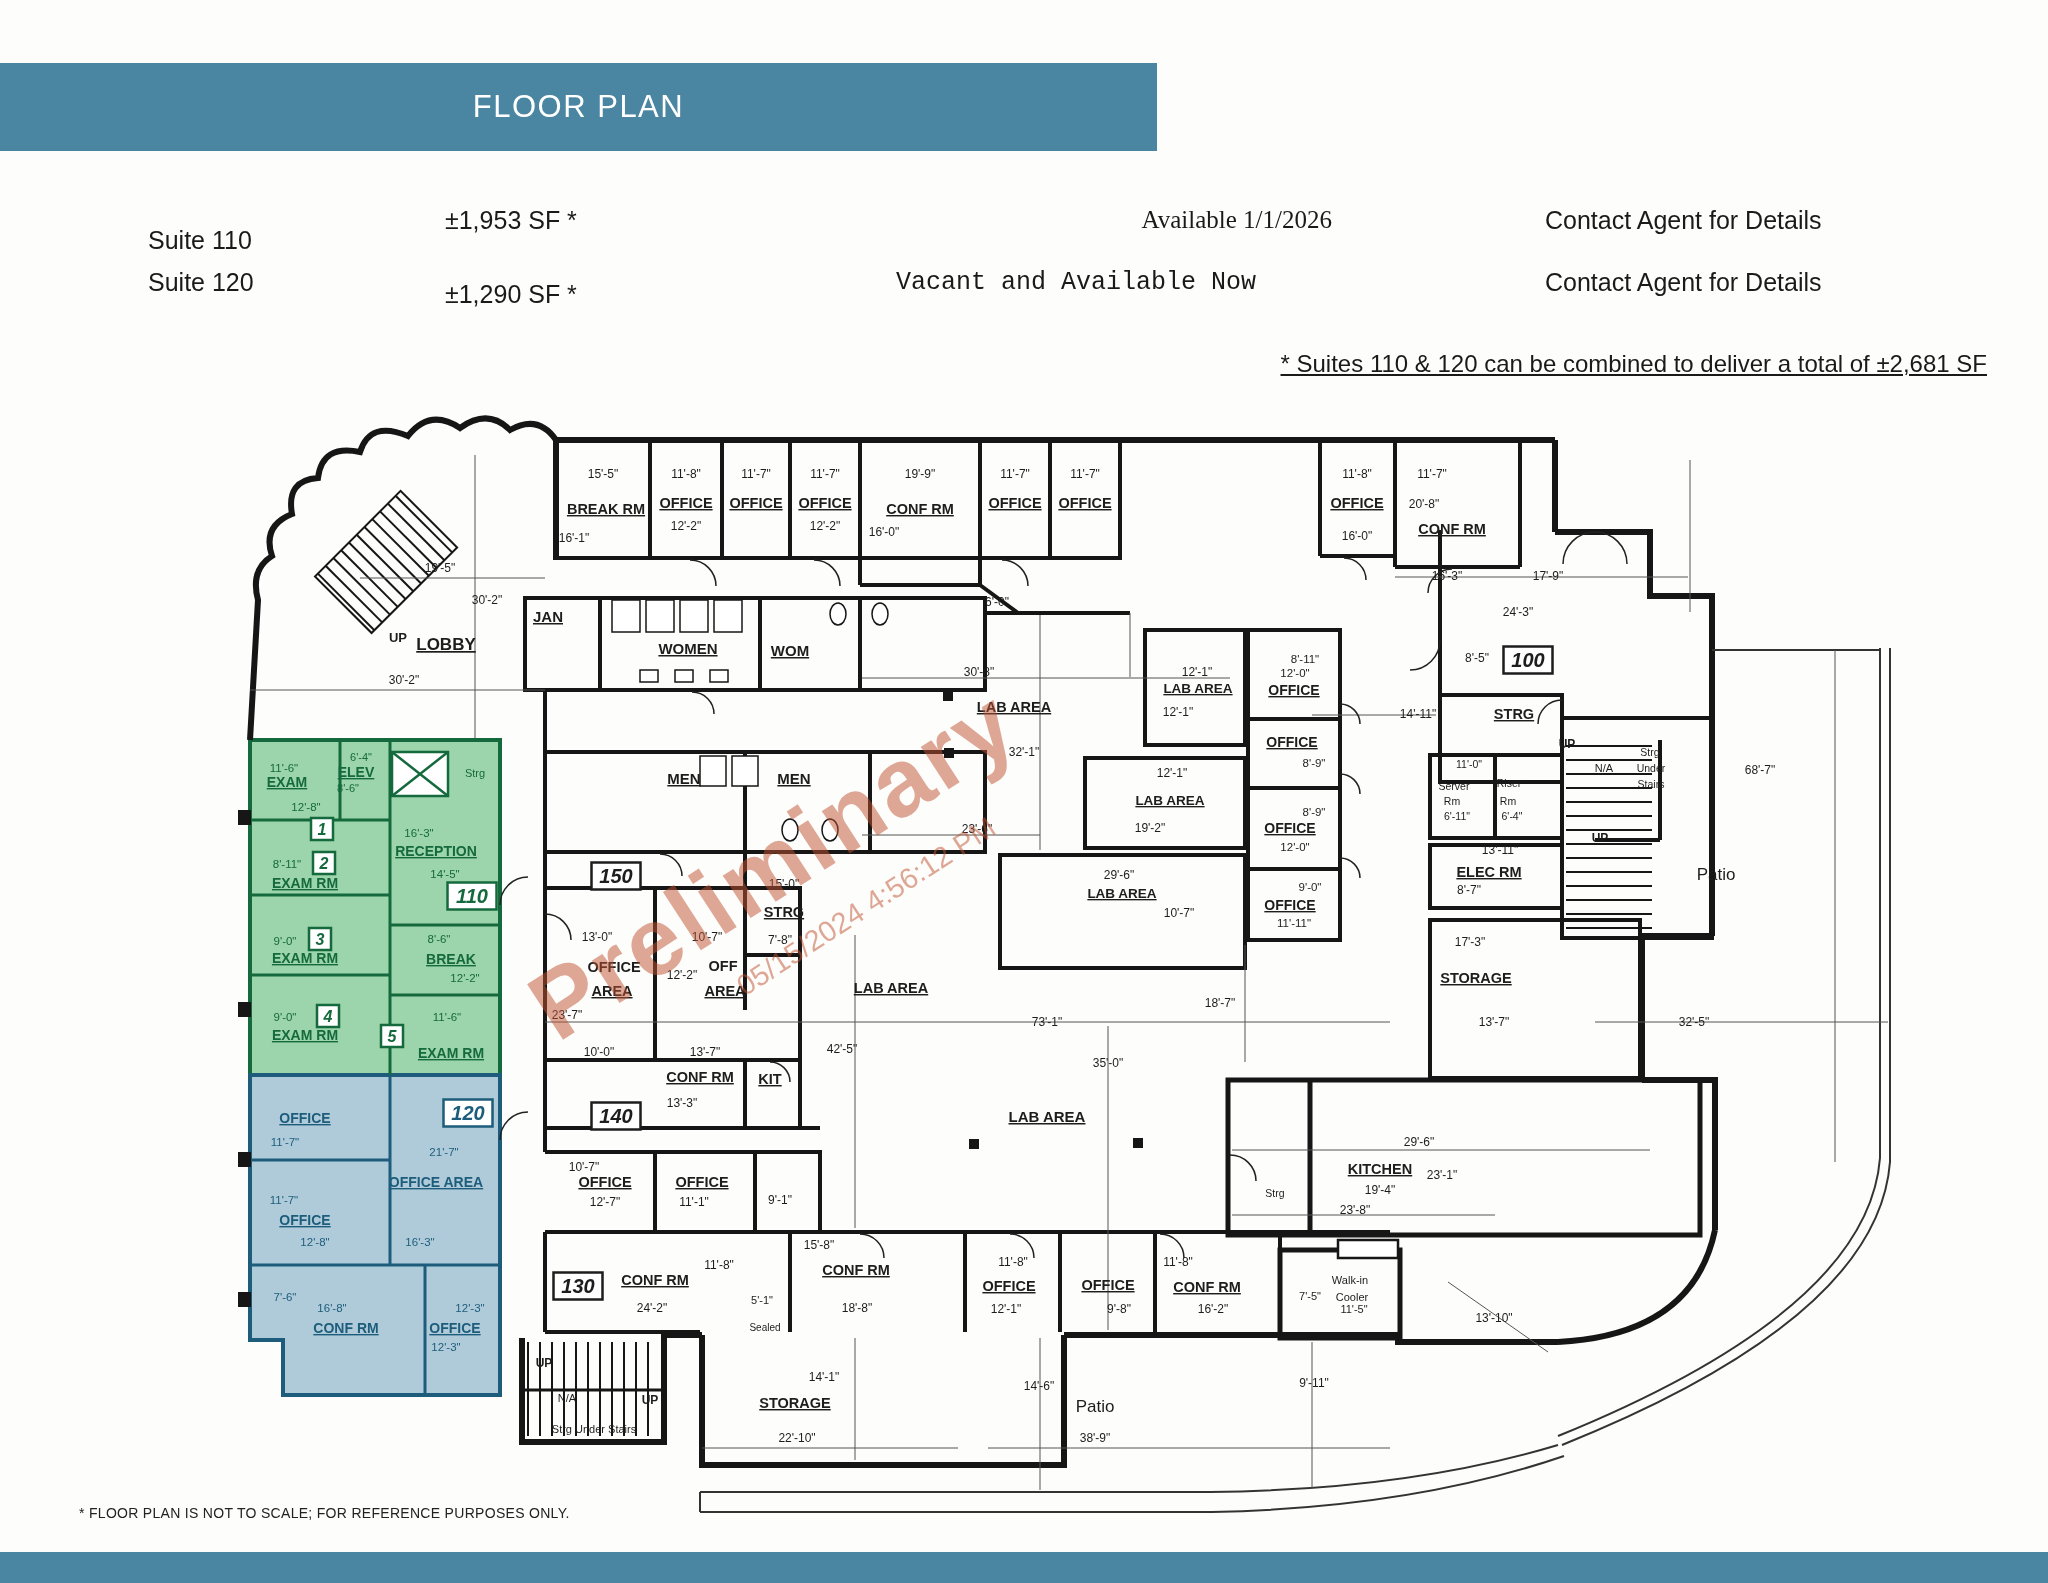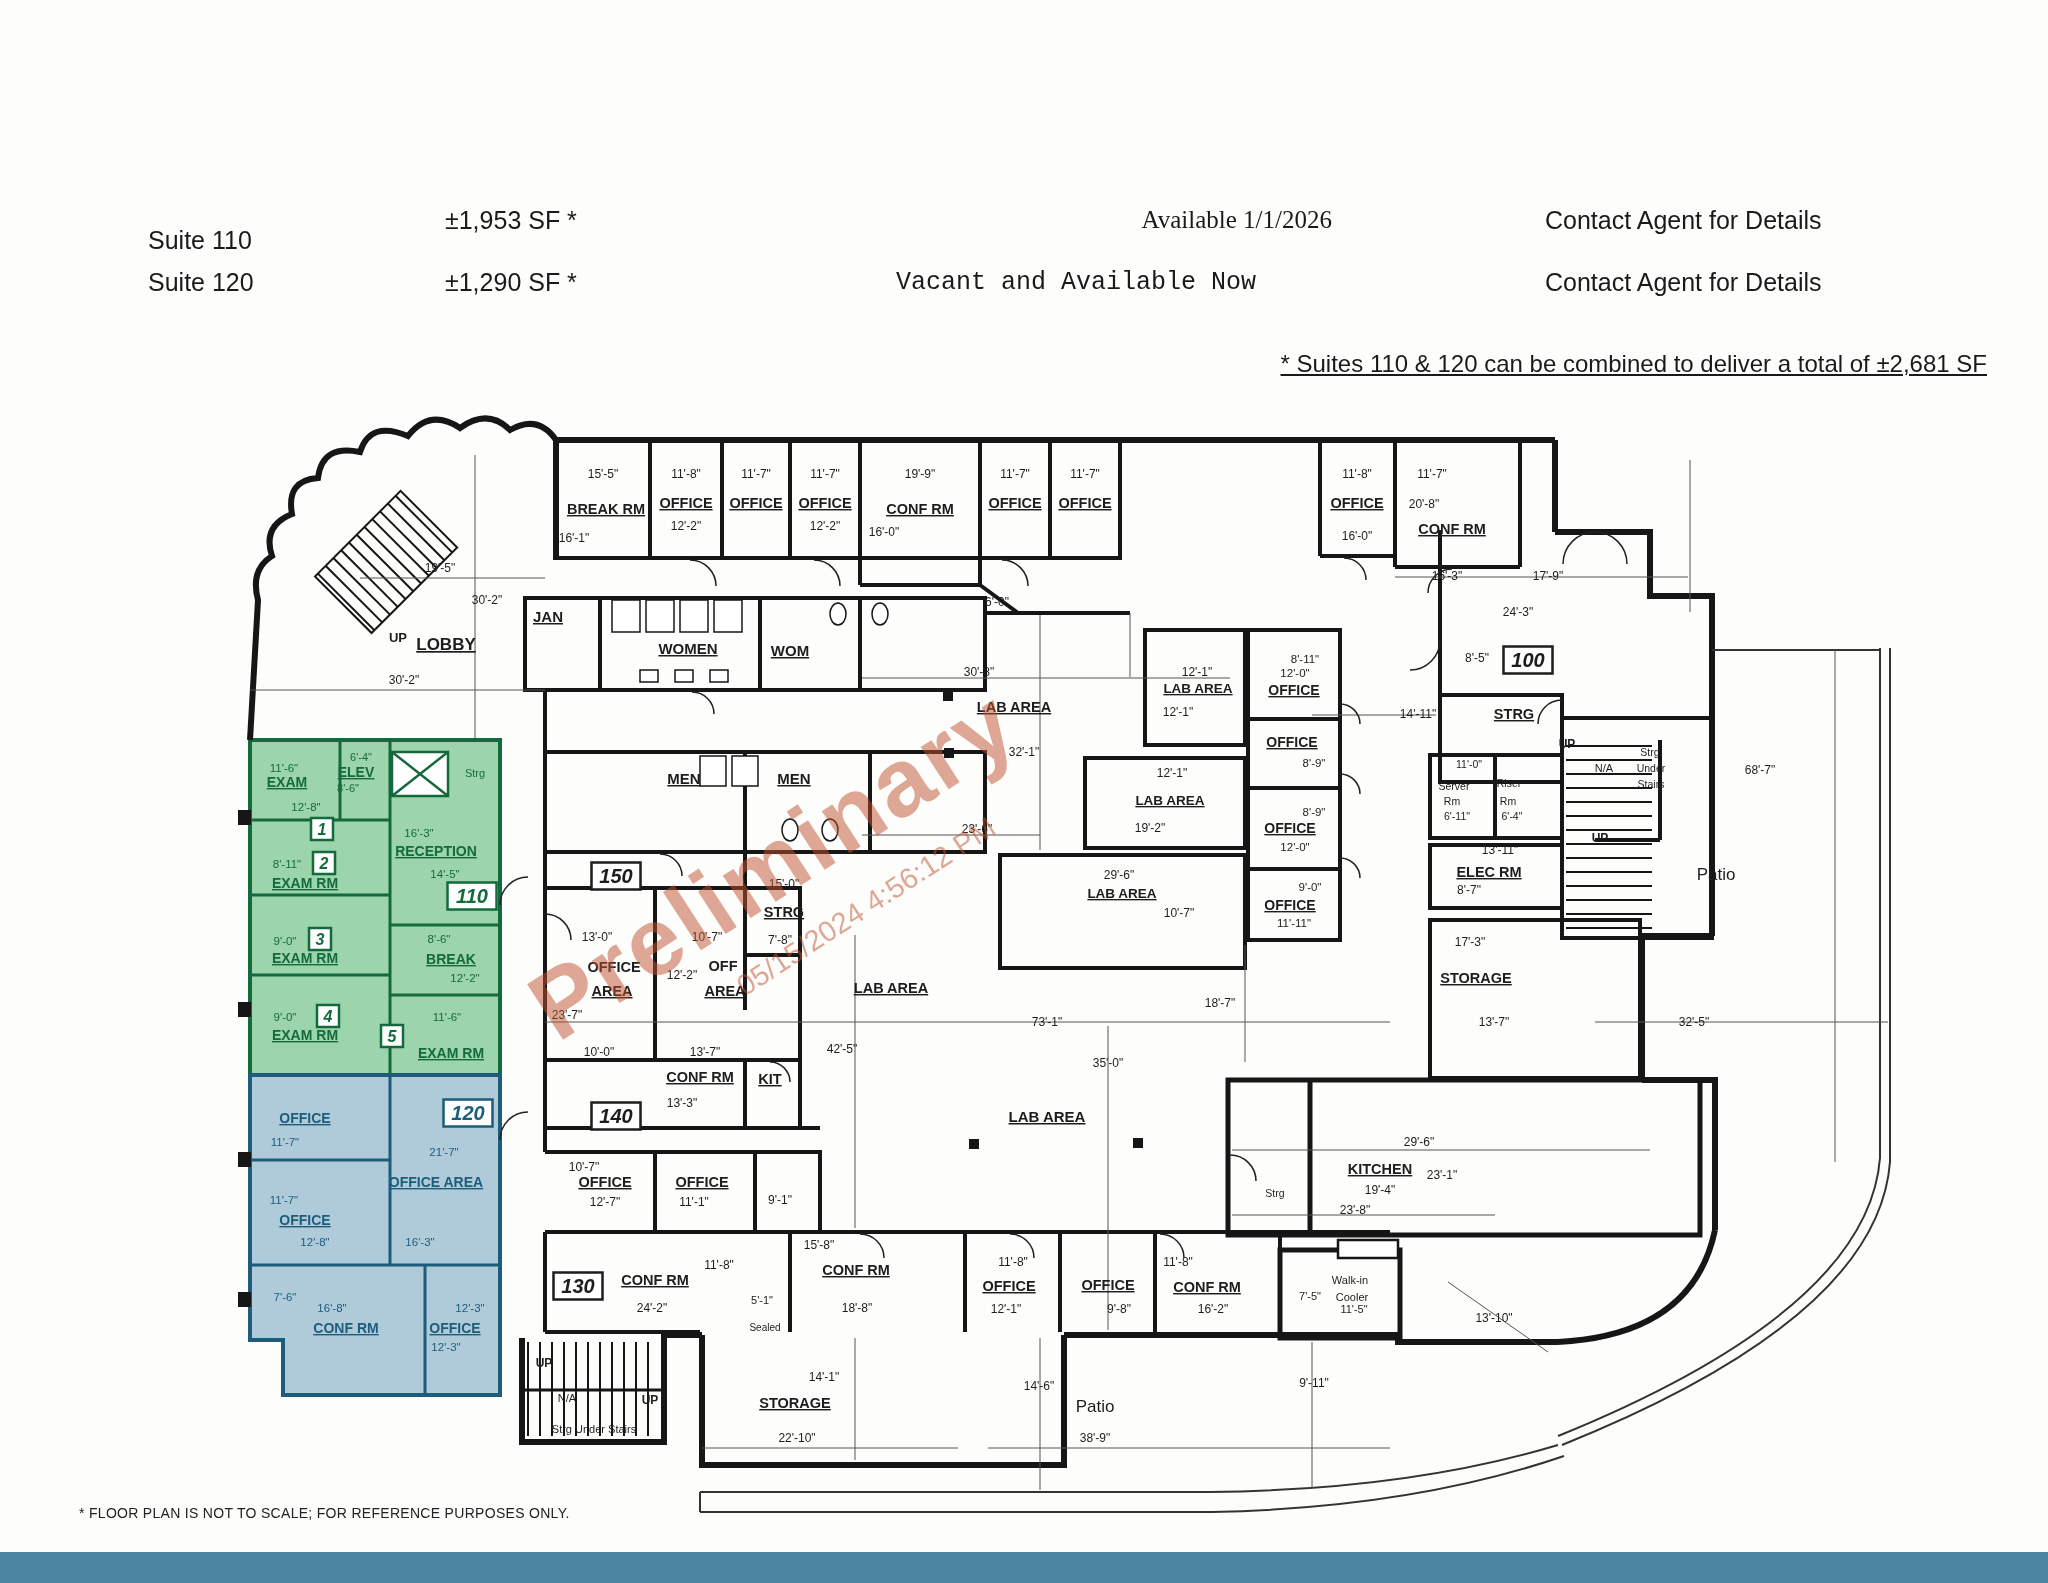--- a/index.html
+++ b/index.html
@@ -12,27 +12,30 @@
   .combine{position:absolute;right:61px;top:350px;font-size:24px;color:#1a1a1a;white-space:nowrap;text-decoration:underline;}
   .footnote{position:absolute;left:79px;top:1505px;font-size:14px;color:#222;letter-spacing:.3px;}
   .bottombar{position:absolute;left:0;top:1552px;width:2048px;height:31px;}
   svg text{font-family:"Liberation Sans",sans-serif;}
 </style>
 </head>
 <body>
 
 <div id="page">
 
+  <div class="bar" style="background: rgb(74, 134, 161);">
+    <span class="t">FLOOR PLAN</span>
+  </div>
 
   <div class="cell" style="left:148px;top:206px;margin-top:20px;">Suite 110</div>
   <div class="cell" style="left:445px;top:206px;">±1,953 SF *</div>
   <div class="cell" style="left:820px;top:206px;width:512px;text-align:right;font-family:Liberation Serif, serif;">Available 1/1/2026</div>
   <div class="cell" style="left:1545px;top:206px;">Contact Agent for Details</div>
   <div class="cell" style="left:148px;top:268px;">Suite 120</div>
-  <div class="cell" style="left:445px;top:268px;">±1,290 SF *</div>
+  <div class="cell" style="left:445px;top:280px;">±1,290 SF *</div>
   <div class="cell" style="left:820px;top:268px;width:512px;text-align:center;font-family:Liberation Mono, monospace;">Vacant and Available Now</div>
   <div class="cell" style="left:1545px;top:268px;">Contact Agent for Details</div>
 
   <div class="combine">* Suites 110 &amp; 120 can be combined to deliver a total of ±2,681 SF</div>
   <div class="footnote">* FLOOR PLAN IS NOT TO SCALE; FOR REFERENCE PURPOSES ONLY.</div>
   <div class="bottombar" style="background: rgb(74, 134, 161);"></div>
 
   <svg id="plan" width="2048" height="1583" viewBox="0 0 2048 1583" style="position:absolute;left:0;top:0;">
 
     <rect x="250" y="740" width="250" height="335" stroke-width="4" fill="#9cd5ab" stroke="#156a3d"></rect>

